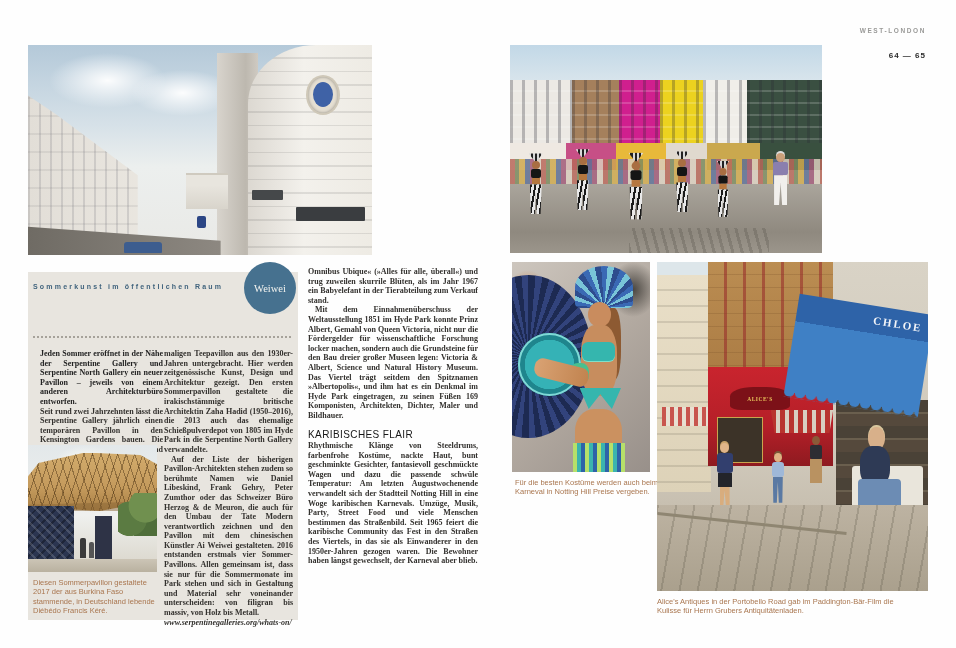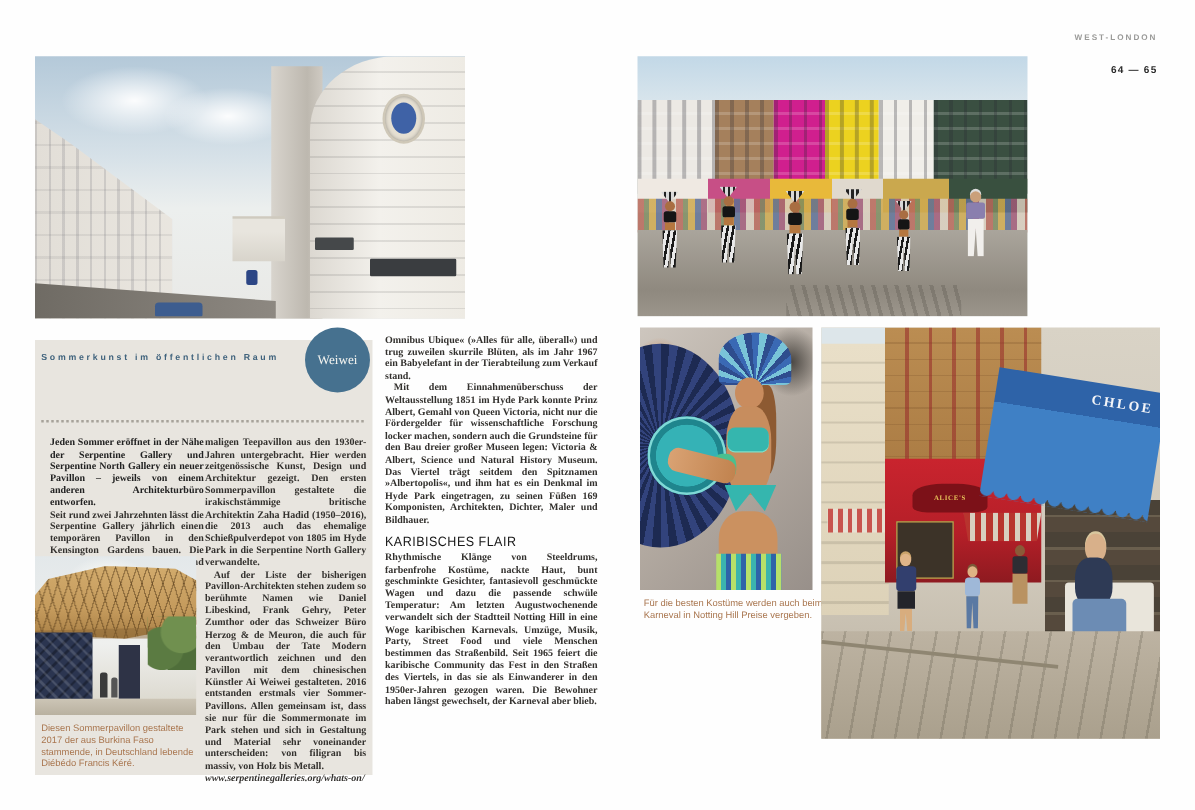--- a/index.html
+++ b/index.html
@@ -359,14 +359,15 @@
         <div class="top"></div>
         <div class="jeans"></div>
     </div>
     <div class="tanfig" style="position:absolute;left:56%;top:53%;width:14px;height:48px;">
       <div class="head"></div>
         <div class="top"></div>
         <div class="pants"></div>
     </div>
   </div>
 
+  <div class="abs caption" style="left:657px;top:597px;width:256px;">Alice's Antiques in der Portobello Road gab im Paddington-Bär-Film die Kulisse für Herrn Grubers Antiquitätenladen.</div>
 
 </div>
 
 </body></html>

